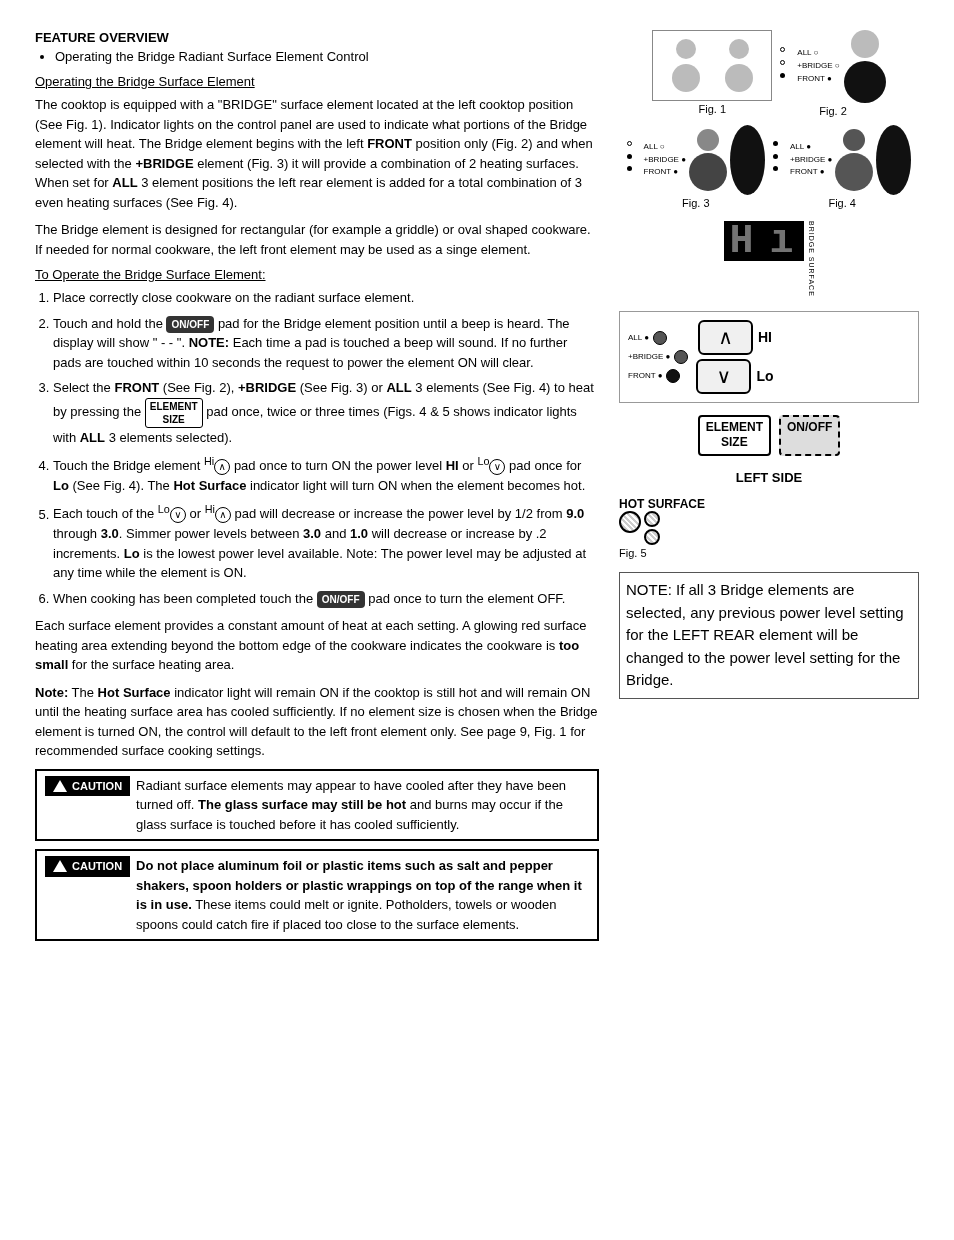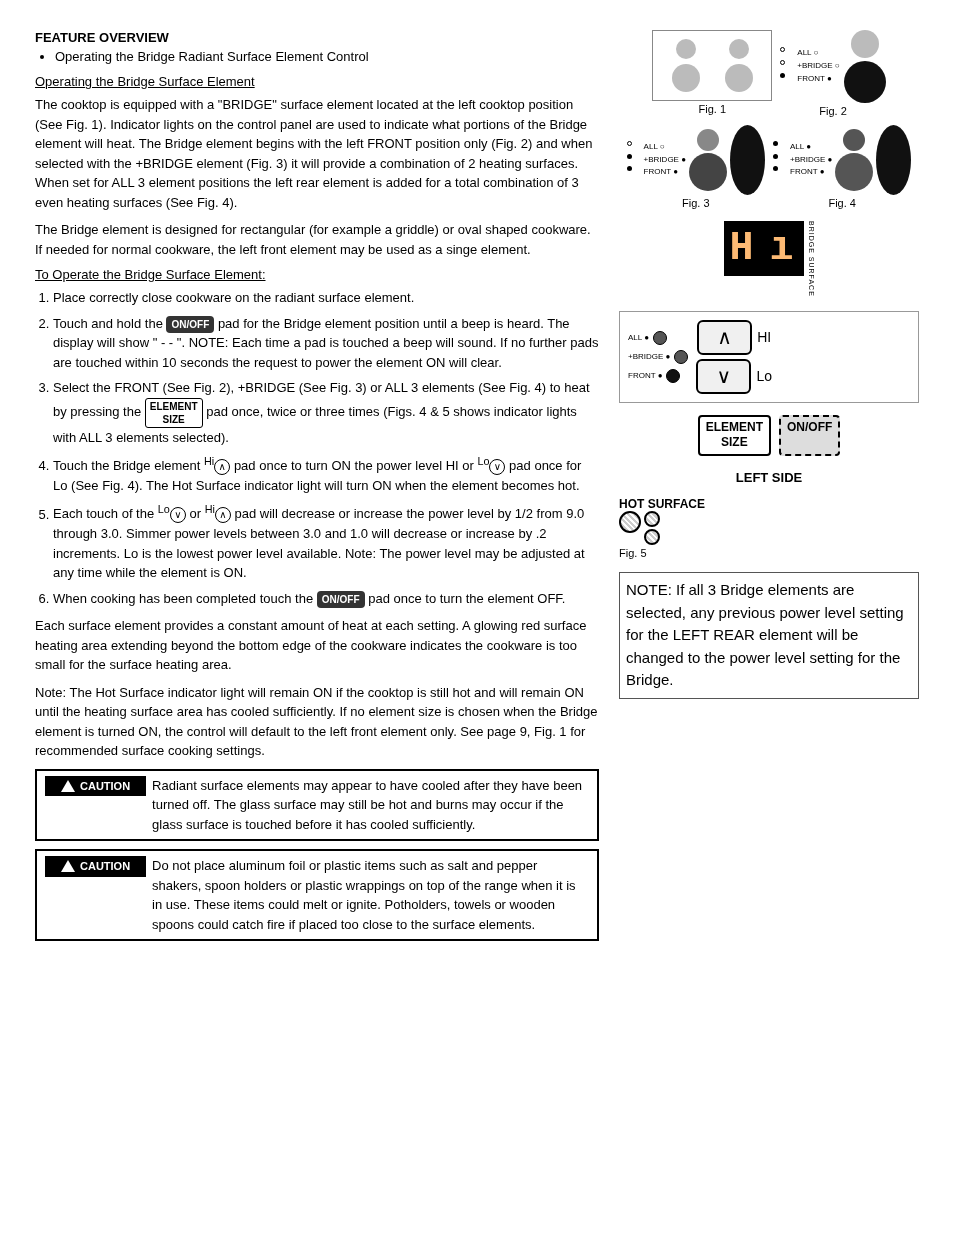--- a/index.html
+++ b/index.html
@@ -51,39 +51,39 @@
       line-height: 1.5;
     }
     ol {
       margin-left: 18px;
       margin-bottom: 8px;
     }
     ol li {
       margin-bottom: 6px;
       line-height: 1.5;
     }
-    .bold { font-weight: normal; }
+    .bold { font-weight: bold; }
     .caution-box {
       display: flex;
       align-items: flex-start;
       gap: 6px;
       border: 2px solid #000;
       padding: 5px 8px;
       margin-bottom: 8px;
       line-height: 1.5;
     }
     .caution-label {
       display: inline-flex;
       align-items: center;
       gap: 3px;
       background: #000;
       color: #fff;
       font-weight: bold;
       font-size: 11px;
-      padding: 2px 16px;
+      padding: 2px 8px;
       white-space: nowrap;
       flex-shrink: 0;
     }
     .caution-triangle {
       display: inline-block;
       width: 0;
       height: 0;
       border-left: 7px solid transparent;
       border-right: 7px solid transparent;
       border-bottom: 12px solid #fff;
@@ -147,25 +147,25 @@
       text-align: center;
     }
     .fig-label {
       font-size: 11px;
       margin-top: 2px;
     }
     
     .hi-display {
       border: 2px solid #000;
       background: #000;
-      color: #fdba74;
+      color: #737373;
       font-size: 40px;
       font-weight: bold;
       width: 80px;
-      height: 55px;
+      height: 40px;
       display: flex;
       align-items: center;
       justify-content: center;
       letter-spacing: 4px;
       font-family: 'Courier New', monospace;
     }
     
     .big-arrow-btn {
       width: 55px;
       height: 35px;

